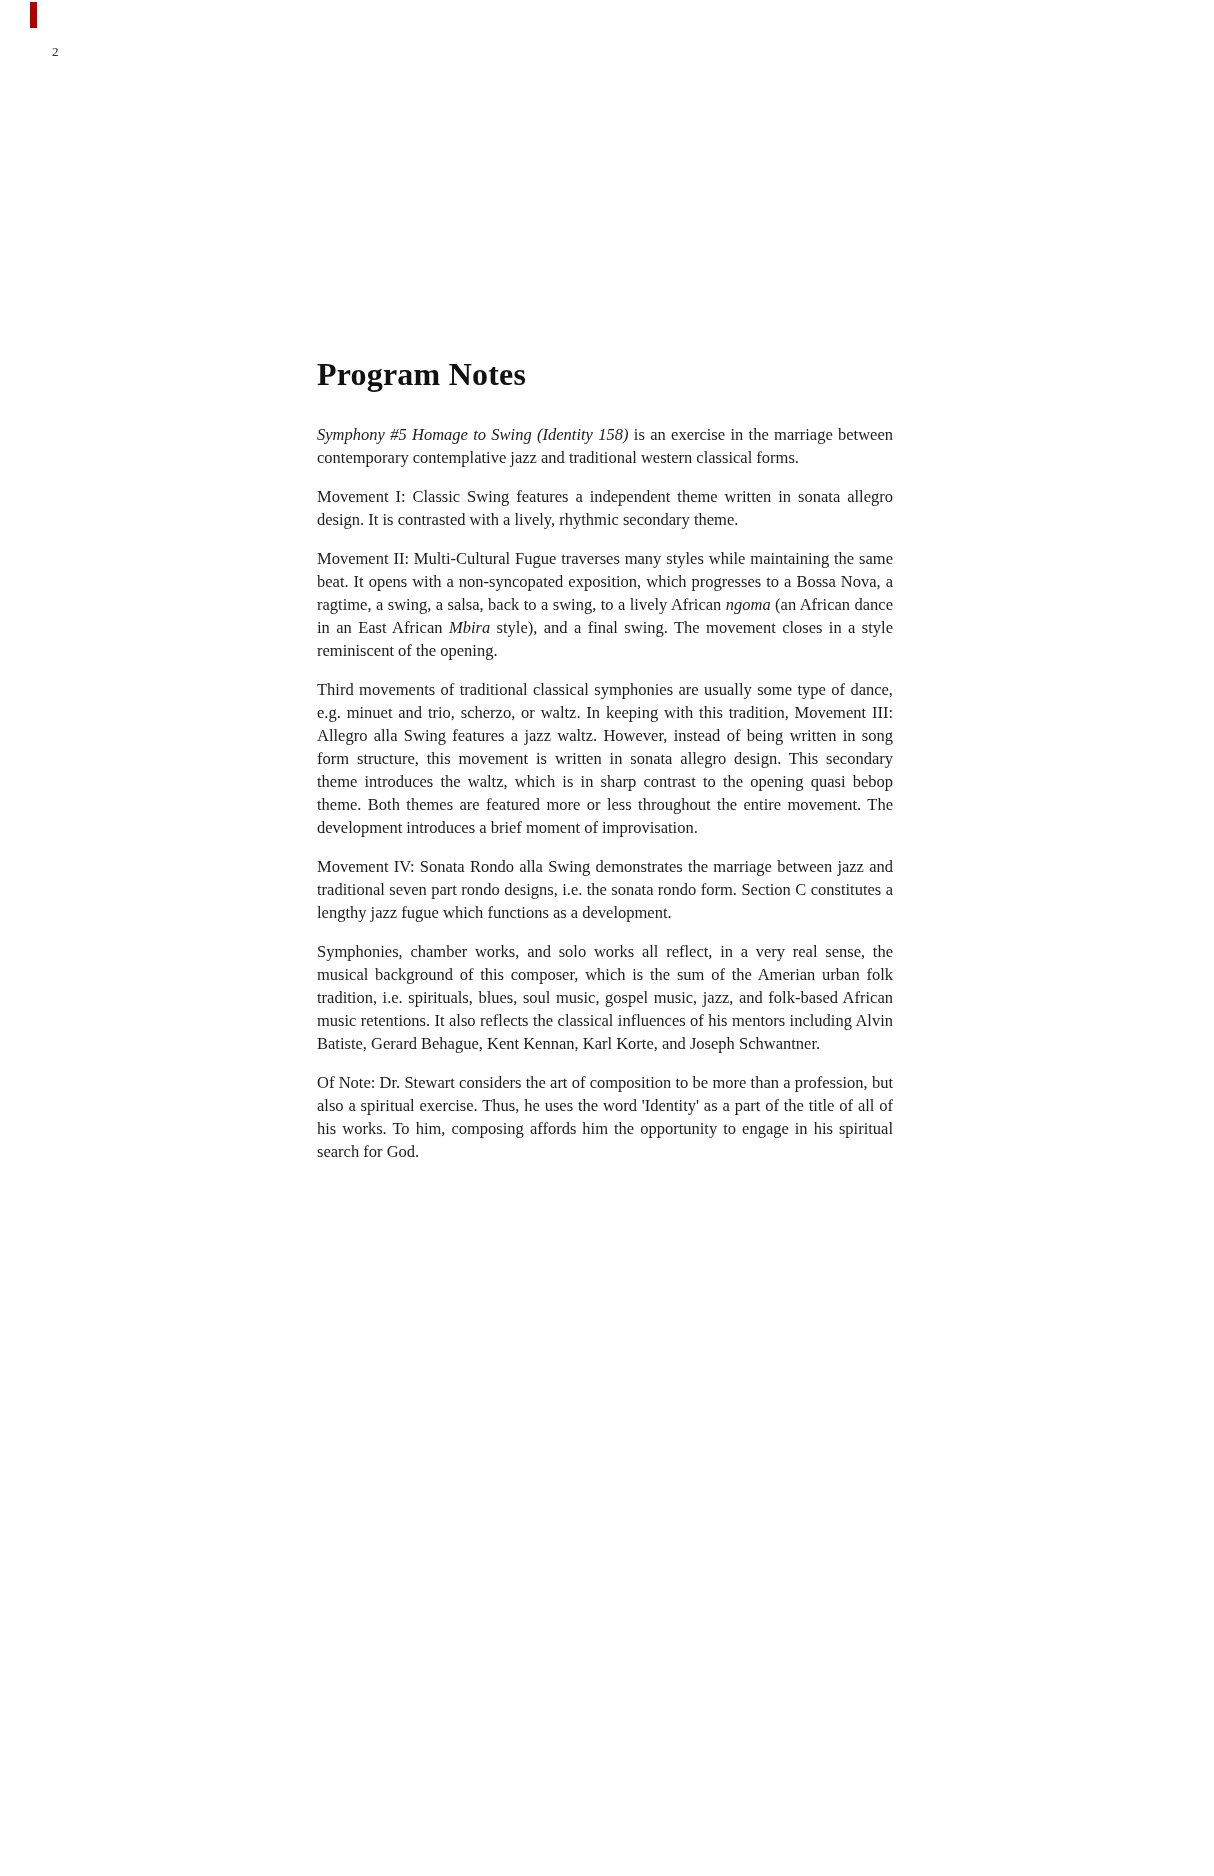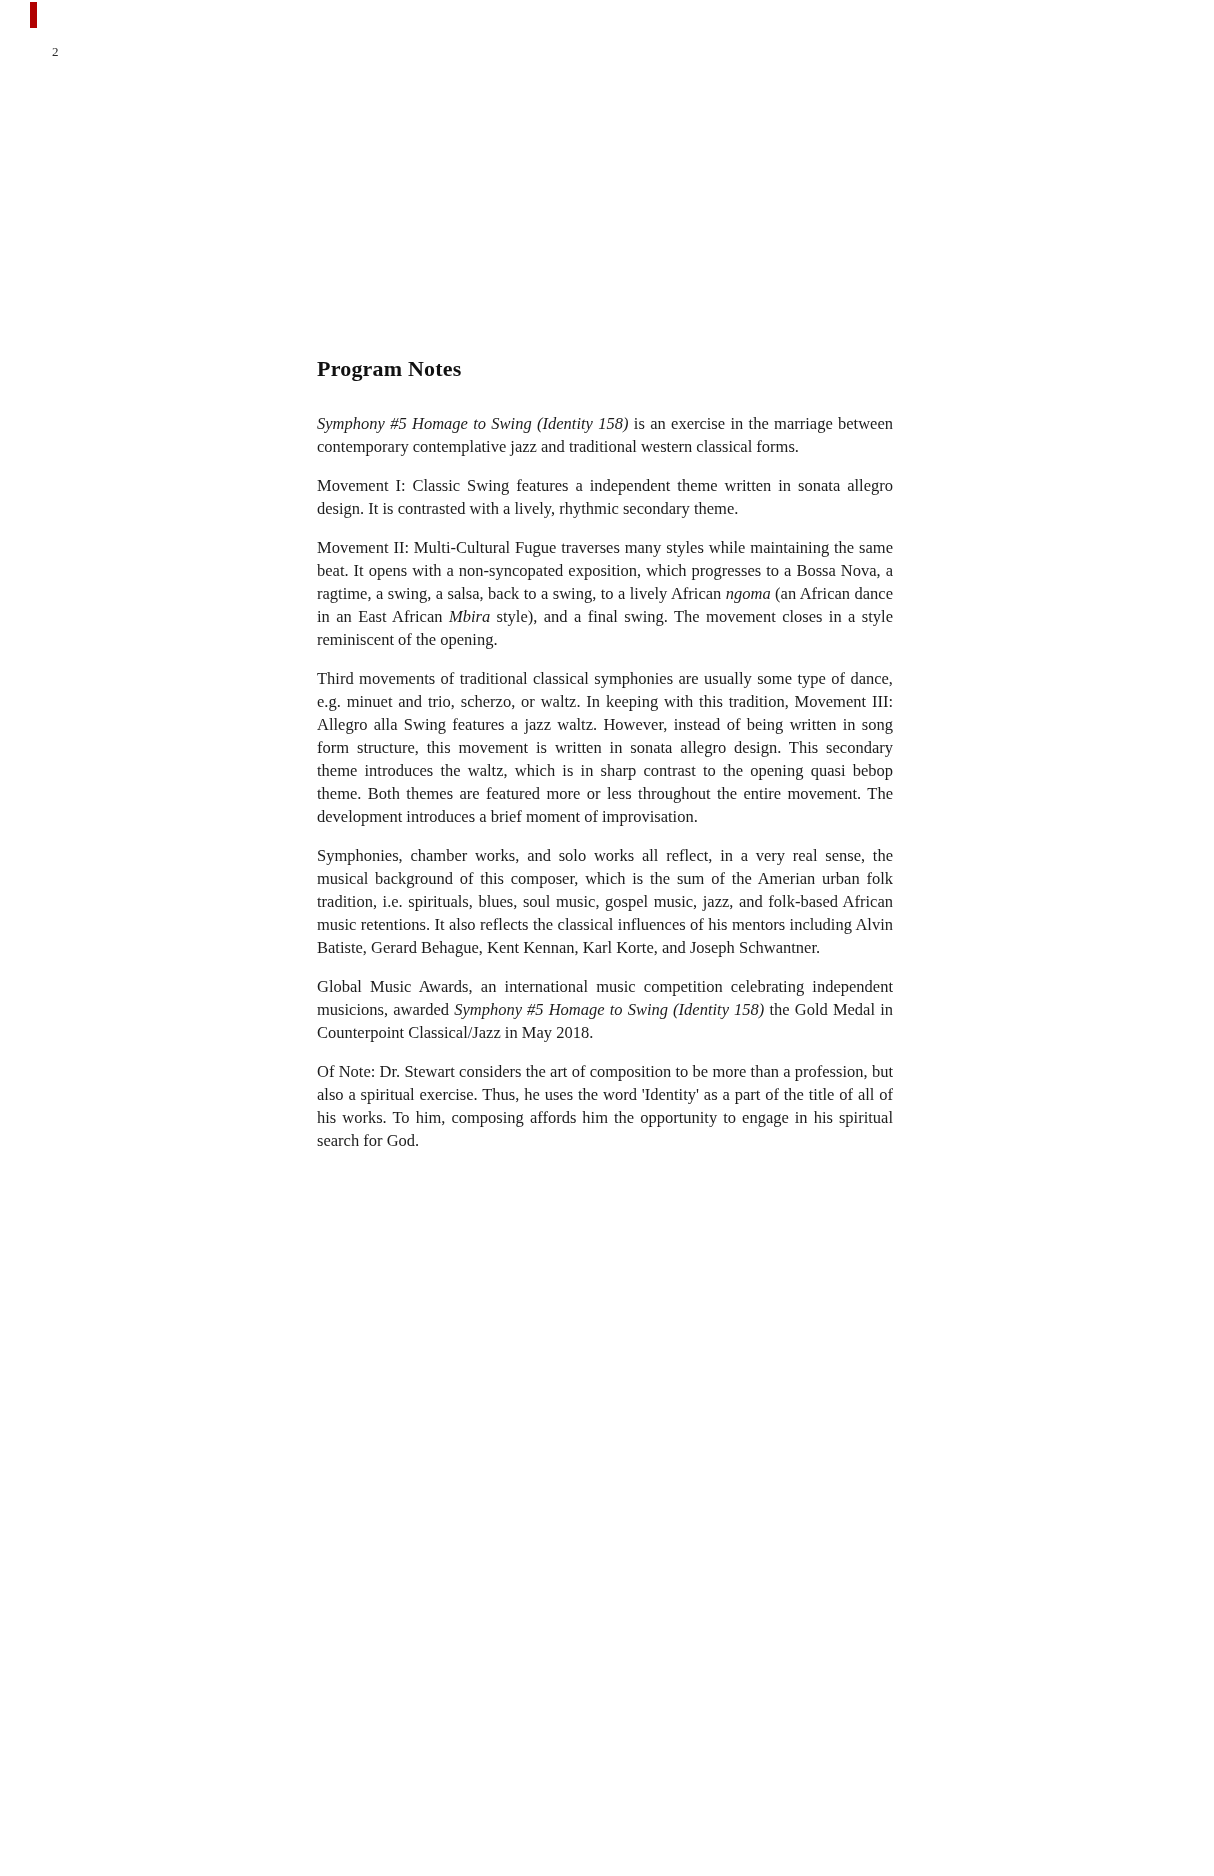--- a/index.html
+++ b/index.html
@@ -26,21 +26,21 @@
     font-size: 13px;
     color: #2a2a2a;
   }
   .content {
     position: absolute;
     left: 317px;
     top: 356px;
     width: 576px;
   }
   .content h1 {
-    font-size: 22px;
+    font-size: 32px;
     font-weight: 700;
     margin: 0 0 30px 0;
     letter-spacing: 0.2px;
     color: #111111;
   }
   .content p {
     margin: 16px 0 15px 0;
     font-size: 16.5px;
     line-height: 23px;
     text-align: justify;
@@ -54,18 +54,18 @@
 <div class="page">
   <span class="margin-marker" style="background: rgb(176, 0, 0);"></span>
   <div class="page-number">2</div>
   <div class="content">
     <h1>Program Notes</h1>
     <div>
         <p><i>Symphony #5 Homage to Swing (Identity 158)</i><span> is an exercise in the marriage between contemporary contemplative jazz and traditional western classical forms.</span></p>
         <p><span>Movement I: Classic Swing features a independent theme written in sonata allegro design. It is contrasted with a lively, rhythmic secondary theme.</span></p>
         <p><span>Movement II: Multi-Cultural Fugue traverses many styles while maintaining the same beat.  It opens with a non-syncopated exposition, which progresses to a Bossa Nova, a ragtime, a swing, a salsa, back to a swing, to a lively African </span><i>ngoma</i><span> (an African dance in an East African </span><i>Mbira</i><span> style), and a final swing. The movement closes in a style reminiscent of the opening.</span></p>
         <p><span>Third movements of traditional classical symphonies are usually some type of dance, e.g. minuet and trio, scherzo, or waltz. In keeping with this tradition, Movement III: Allegro alla Swing features a jazz waltz. However, instead of being written in song form structure, this movement is written in sonata allegro design. This secondary theme introduces the waltz, which is in sharp contrast to the opening quasi bebop theme. Both themes are featured more or less throughout the entire movement. The development introduces a brief moment of improvisation.</span></p>
+        <p><span>Movement IV: Sonata Rondo alla Swing demonstrates the marriage between jazz and traditional seven part rondo designs, i.e. the sonata rondo form. Section C constitutes a lengthy jazz fugue which functions as a development.</span></p>
         <p><span>Symphonies, chamber works, and solo works all reflect, in a very real sense, the musical background of this composer, which is the sum of the Amerian urban folk tradition, i.e. spirituals, blues, soul music, gospel music, jazz, and folk-based African music retentions. It also reflects the classical influences of his mentors including Alvin Batiste, Gerard Behague, Kent Kennan, Karl Korte, and Joseph Schwantner.</span></p>
-        <p><span>Global Music Awards, an international music competition celebrating independent musicions, awarded </span><i>Symphony #5 Homage to Swing (Identity 158)</i><span> the Gold Medal in Counterpoint Classical/Jazz in May 2018.</span></p>
         <p><span>Of Note: Dr. Stewart considers the art of composition to be more than a profession, but also a spiritual exercise. Thus, he uses the word 'Identity' as a part of the title of all of his works. To him, composing affords him the opportunity to engage in his spiritual search for God.</span></p>
       </div>
   </div>
 </div>
 
 </body></html>

